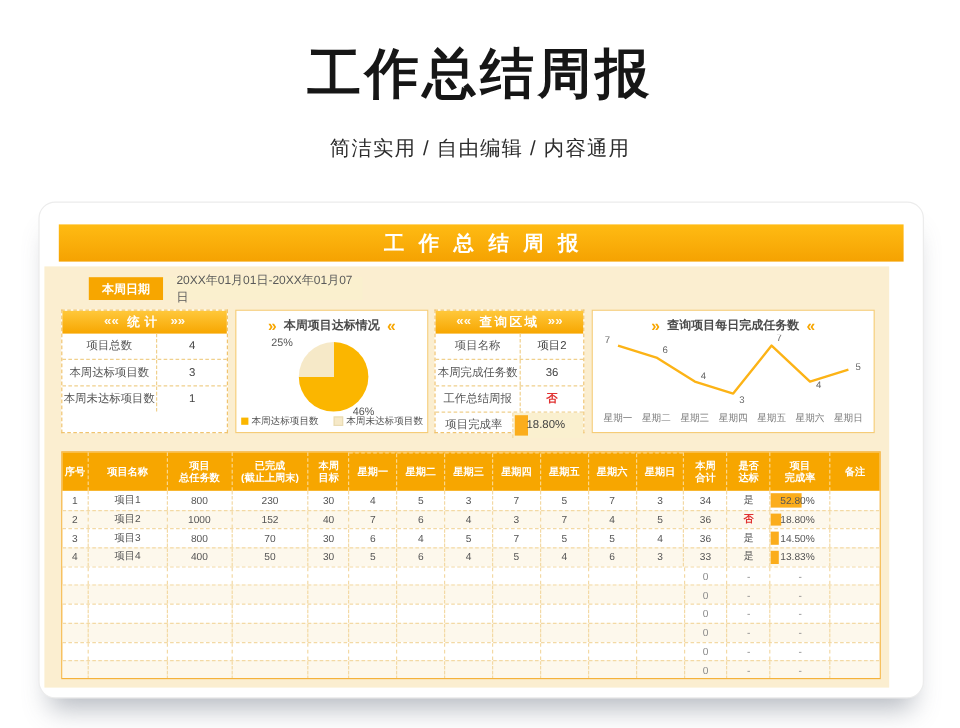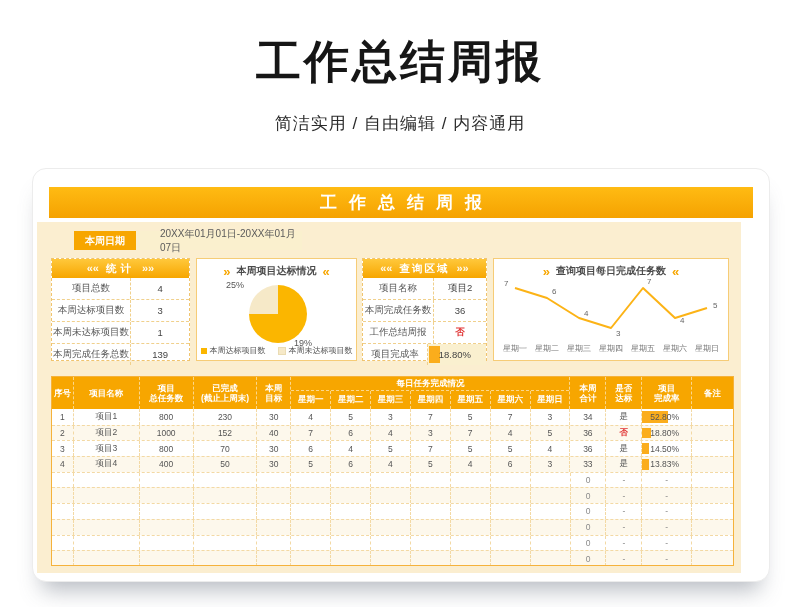--- a/index.html
+++ b/index.html
@@ -17,21 +17,21 @@
 
   .titlebar{position:absolute;left:16px;top:18px;width:704px;height:31px;
     background:linear-gradient(180deg,#FFBB13,#F5A201);color:#fff;font-weight:bold;
     font-size:17px;letter-spacing:12px;text-indent:12px;display:flex;align-items:center;justify-content:center;}
 
   .panel{position:absolute;left:4px;top:53px;width:704px;height:351px;background:#FBEED0;}
 
   .date-label{position:absolute;left:37px;top:9px;width:62px;height:19px;background:#F7A600;
     color:#fff;font-size:10px;font-weight:bold;display:flex;align-items:center;justify-content:center;}
   .date-value{position:absolute;left:99px;top:9px;width:166px;height:19px;background:#FAF0CE;
-    color:#5a5a5a;font-size:10px;display:flex;align-items:center;padding-left:24px;box-sizing:border-box;}
+    color:#5a5a5a;font-size:10px;display:flex;align-items:center;padding-left:11px;box-sizing:border-box;}
 
   .wbox{position:absolute;background:#fff;border:1px dashed #F0C46F;box-sizing:border-box;}
   .solidbox{border-style:solid;border-color:#F6CC77;}
 
   .gold-header{height:19px;background:linear-gradient(180deg,#FFC83B,#F7A600);display:flex;
     align-items:center;justify-content:center;gap:7px;color:#fff;font-weight:bold;
     font-size:10.5px;letter-spacing:4px;}
   .chev{color:rgba(255,255,255,.92);font-size:11px;font-weight:bold;letter-spacing:0;line-height:1;}
 
   .kv-row{display:flex;height:21px;border-top:1px dashed #F0D08C;font-size:9.5px;color:#555;}
@@ -107,35 +107,31 @@
         <div class="kv-value">4</div>
       </div>
       <div class="kv-row">
         <div class="kv-label">本周达标项目数</div>
         <div class="kv-value">3</div>
       </div>
       <div class="kv-row">
         <div class="kv-label">本周未达标项目数</div>
         <div class="kv-value">1</div>
       </div>
-      <div class="kv-row">
-        <div class="kv-label">本周完成任务总数</div>
-        <div class="kv-value">139</div>
-      </div>
     </div>
 
     <div class="wbox solidbox" style="left:159px;top:36px;width:161px;height:103px;">
       <div class="chart-title">
         <span class="chart-chev">»</span>
         <span>本周项目达标情况</span>
         <span class="chart-chev">«</span>
       </div>
       <div class="pie" id="pie" style="background: conic-gradient(rgb(251, 182, 0) 0deg, rgb(251, 182, 0) 270deg, rgb(246, 233, 200) 270deg, rgb(246, 233, 200) 360deg);"></div>
       <div class="pie-label pie-label-25">25%</div>
-      <div class="pie-label pie-label-75">19%</div>
+      <div class="pie-label pie-label-75">46%</div>
       <div class="legend">
         <span class="legend-item">
           <span class="legend-swatch" style="background:#FBB600"></span>
           <span>本周达标项目数</span>
         </span>
         <span class="legend-item">
           <span class="legend-swatch" style="background:#F6E9C8;border:1px solid #EADCB4"></span>
           <span>本周未达标项目数</span>
         </span>
       </div>
@@ -199,21 +195,20 @@
       <div class="thead">
         <div class="th" style="width:22px">序号</div>
         <div class="th" style="width:66px">项目名称</div>
         <div class="th" style="width:54px">项目
 总任务数</div>
         <div class="th" style="width:64px">已完成
 (截止上周末)</div>
         <div class="th" style="width:34px">本周
 目标</div>
         <div class="th-group" style="width:280px">
-          <div class="th-group-title">每日任务完成情况</div>
           <div class="th-subrow" id="weekday-row">
               <div class="th-sub">星期一</div>
               <div class="th-sub">星期二</div>
               <div class="th-sub">星期三</div>
               <div class="th-sub">星期四</div>
               <div class="th-sub">星期五</div>
               <div class="th-sub">星期六</div>
               <div class="th-sub">星期日</div>
             </div>
         </div>

